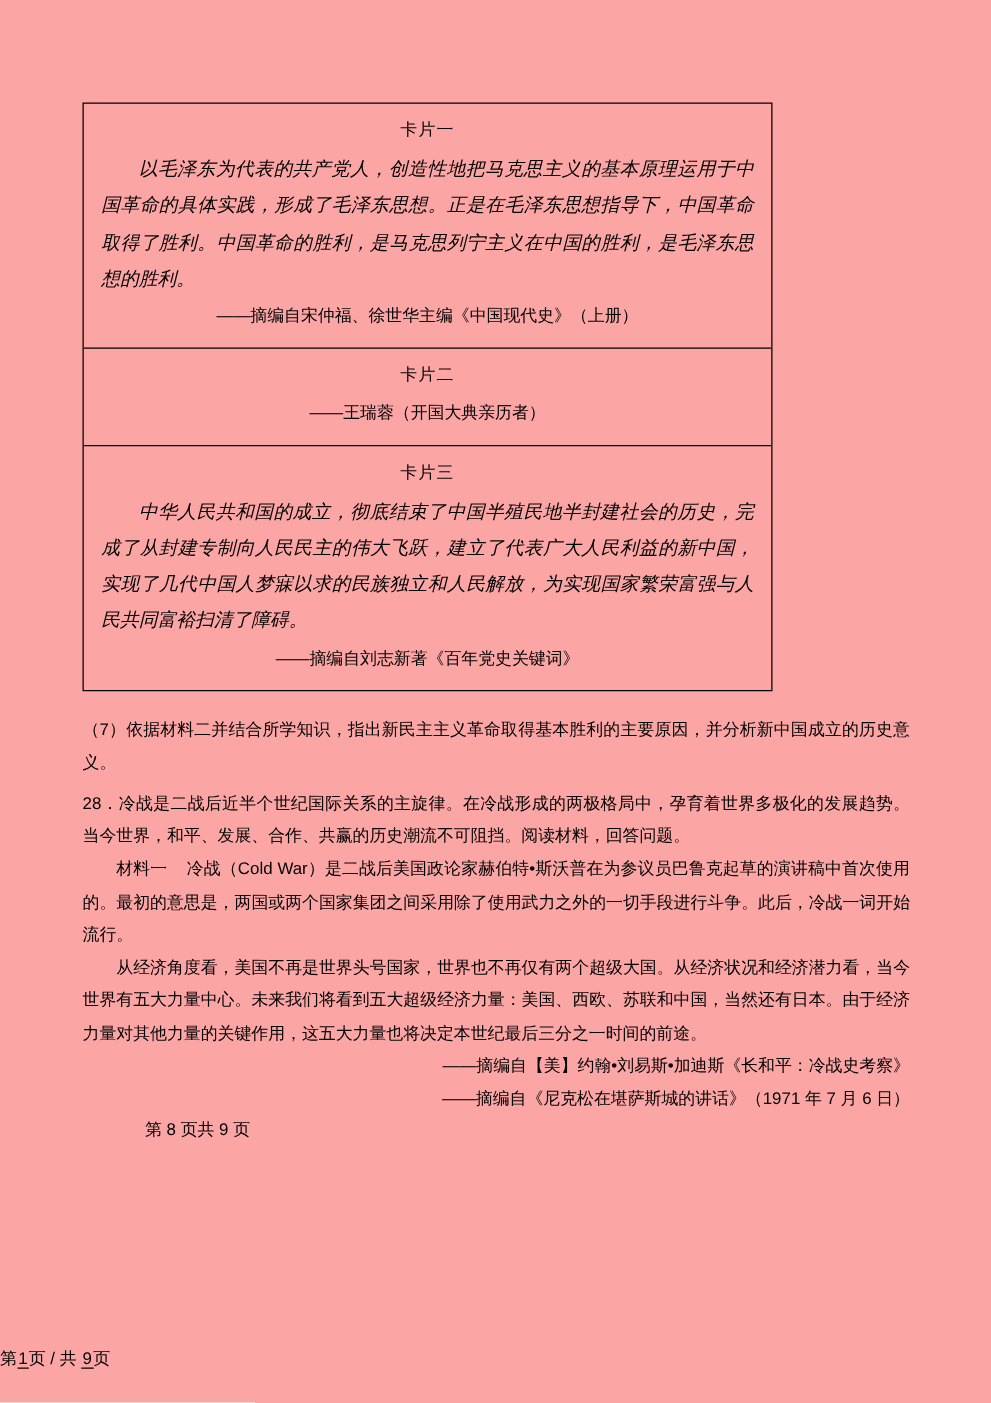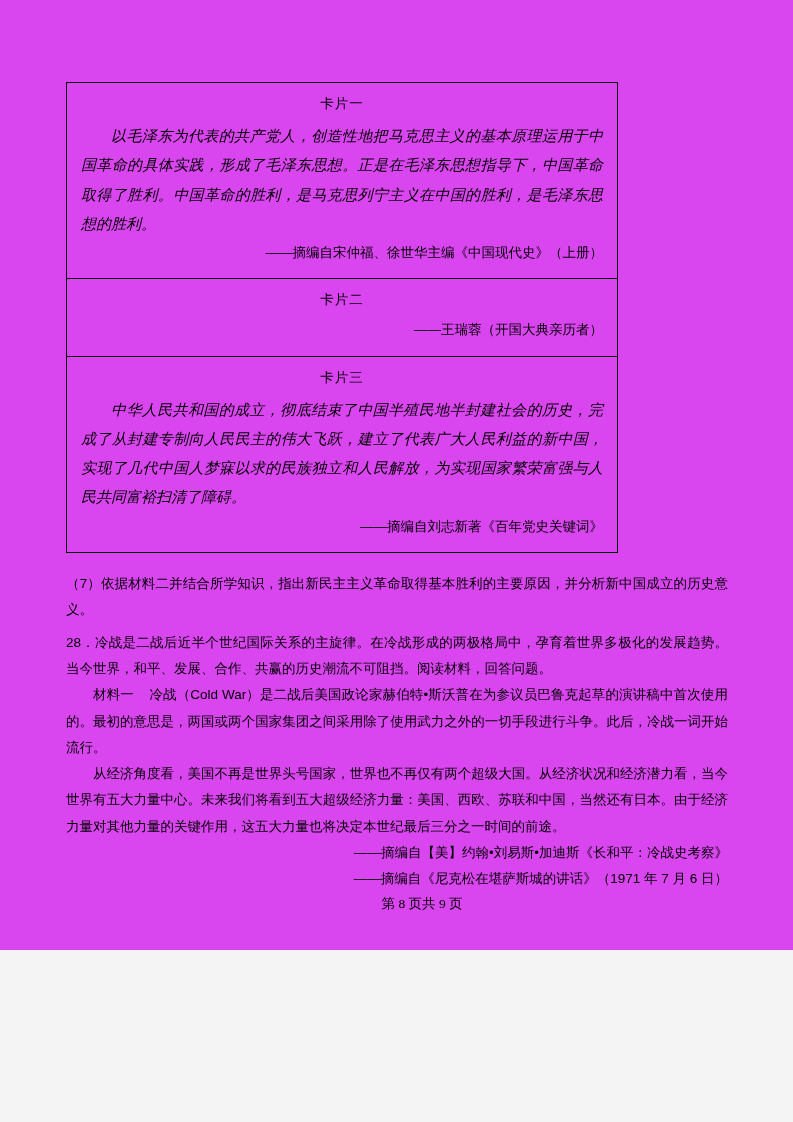--- a/index.html
+++ b/index.html
@@ -5,22 +5,22 @@
   html, body {
     margin: 0;
     padding: 0;
     background: #f4f4f4;
   }
   body {
     font-family: "Liberation Serif", "DejaVu Serif", serif;
   }
   .page {
     width: 793px;
-    height: 950px;
-    background: #d946ef;
+    height: 1122px;
+    background: #fca5a5;
     position: relative;
     margin: 0 auto;
     box-sizing: border-box;
     overflow: hidden;
   }
   .content {
     position: absolute;
     left: 66px;
     top: 82px;
     width: 662px;
@@ -51,21 +51,21 @@
     margin: 0 0 2px 0;
     font-size: 15px;
     line-height: 1.95;
     color: #000;
     text-align: justify;
     font-family: "Liberation Sans", sans-serif;
     text-indent: 2em;
     font-style: italic;
   }
   .source {
-    text-align: right;
+    text-align: center;
     font-size: 13.5px;
     line-height: 1.95;
     margin: 0;
     font-family: "Liberation Sans", sans-serif;
     color: #000;
   }
   
   .para {
     font-size: 13.5px;
     line-height: 1.95;
@@ -85,23 +85,22 @@
   }
   .right {
     text-align: right;
   }
   .mat-label {
     letter-spacing: 0px;
     margin-top: 40px;
   }
   
   .page-foot-inline {
-    text-align: center;
     font-size: 13.5px;
-    font-family: Liberation Serif, serif;
+    font-family: Liberation Sans, sans-serif;
     color: #000;
     margin-top: 2px;
     padding-left: 50px;
   }
   .page-number {
     position: absolute;
     left: 0;
     right: 0;
     top: 1078px;
     font-size: 13.5px;

